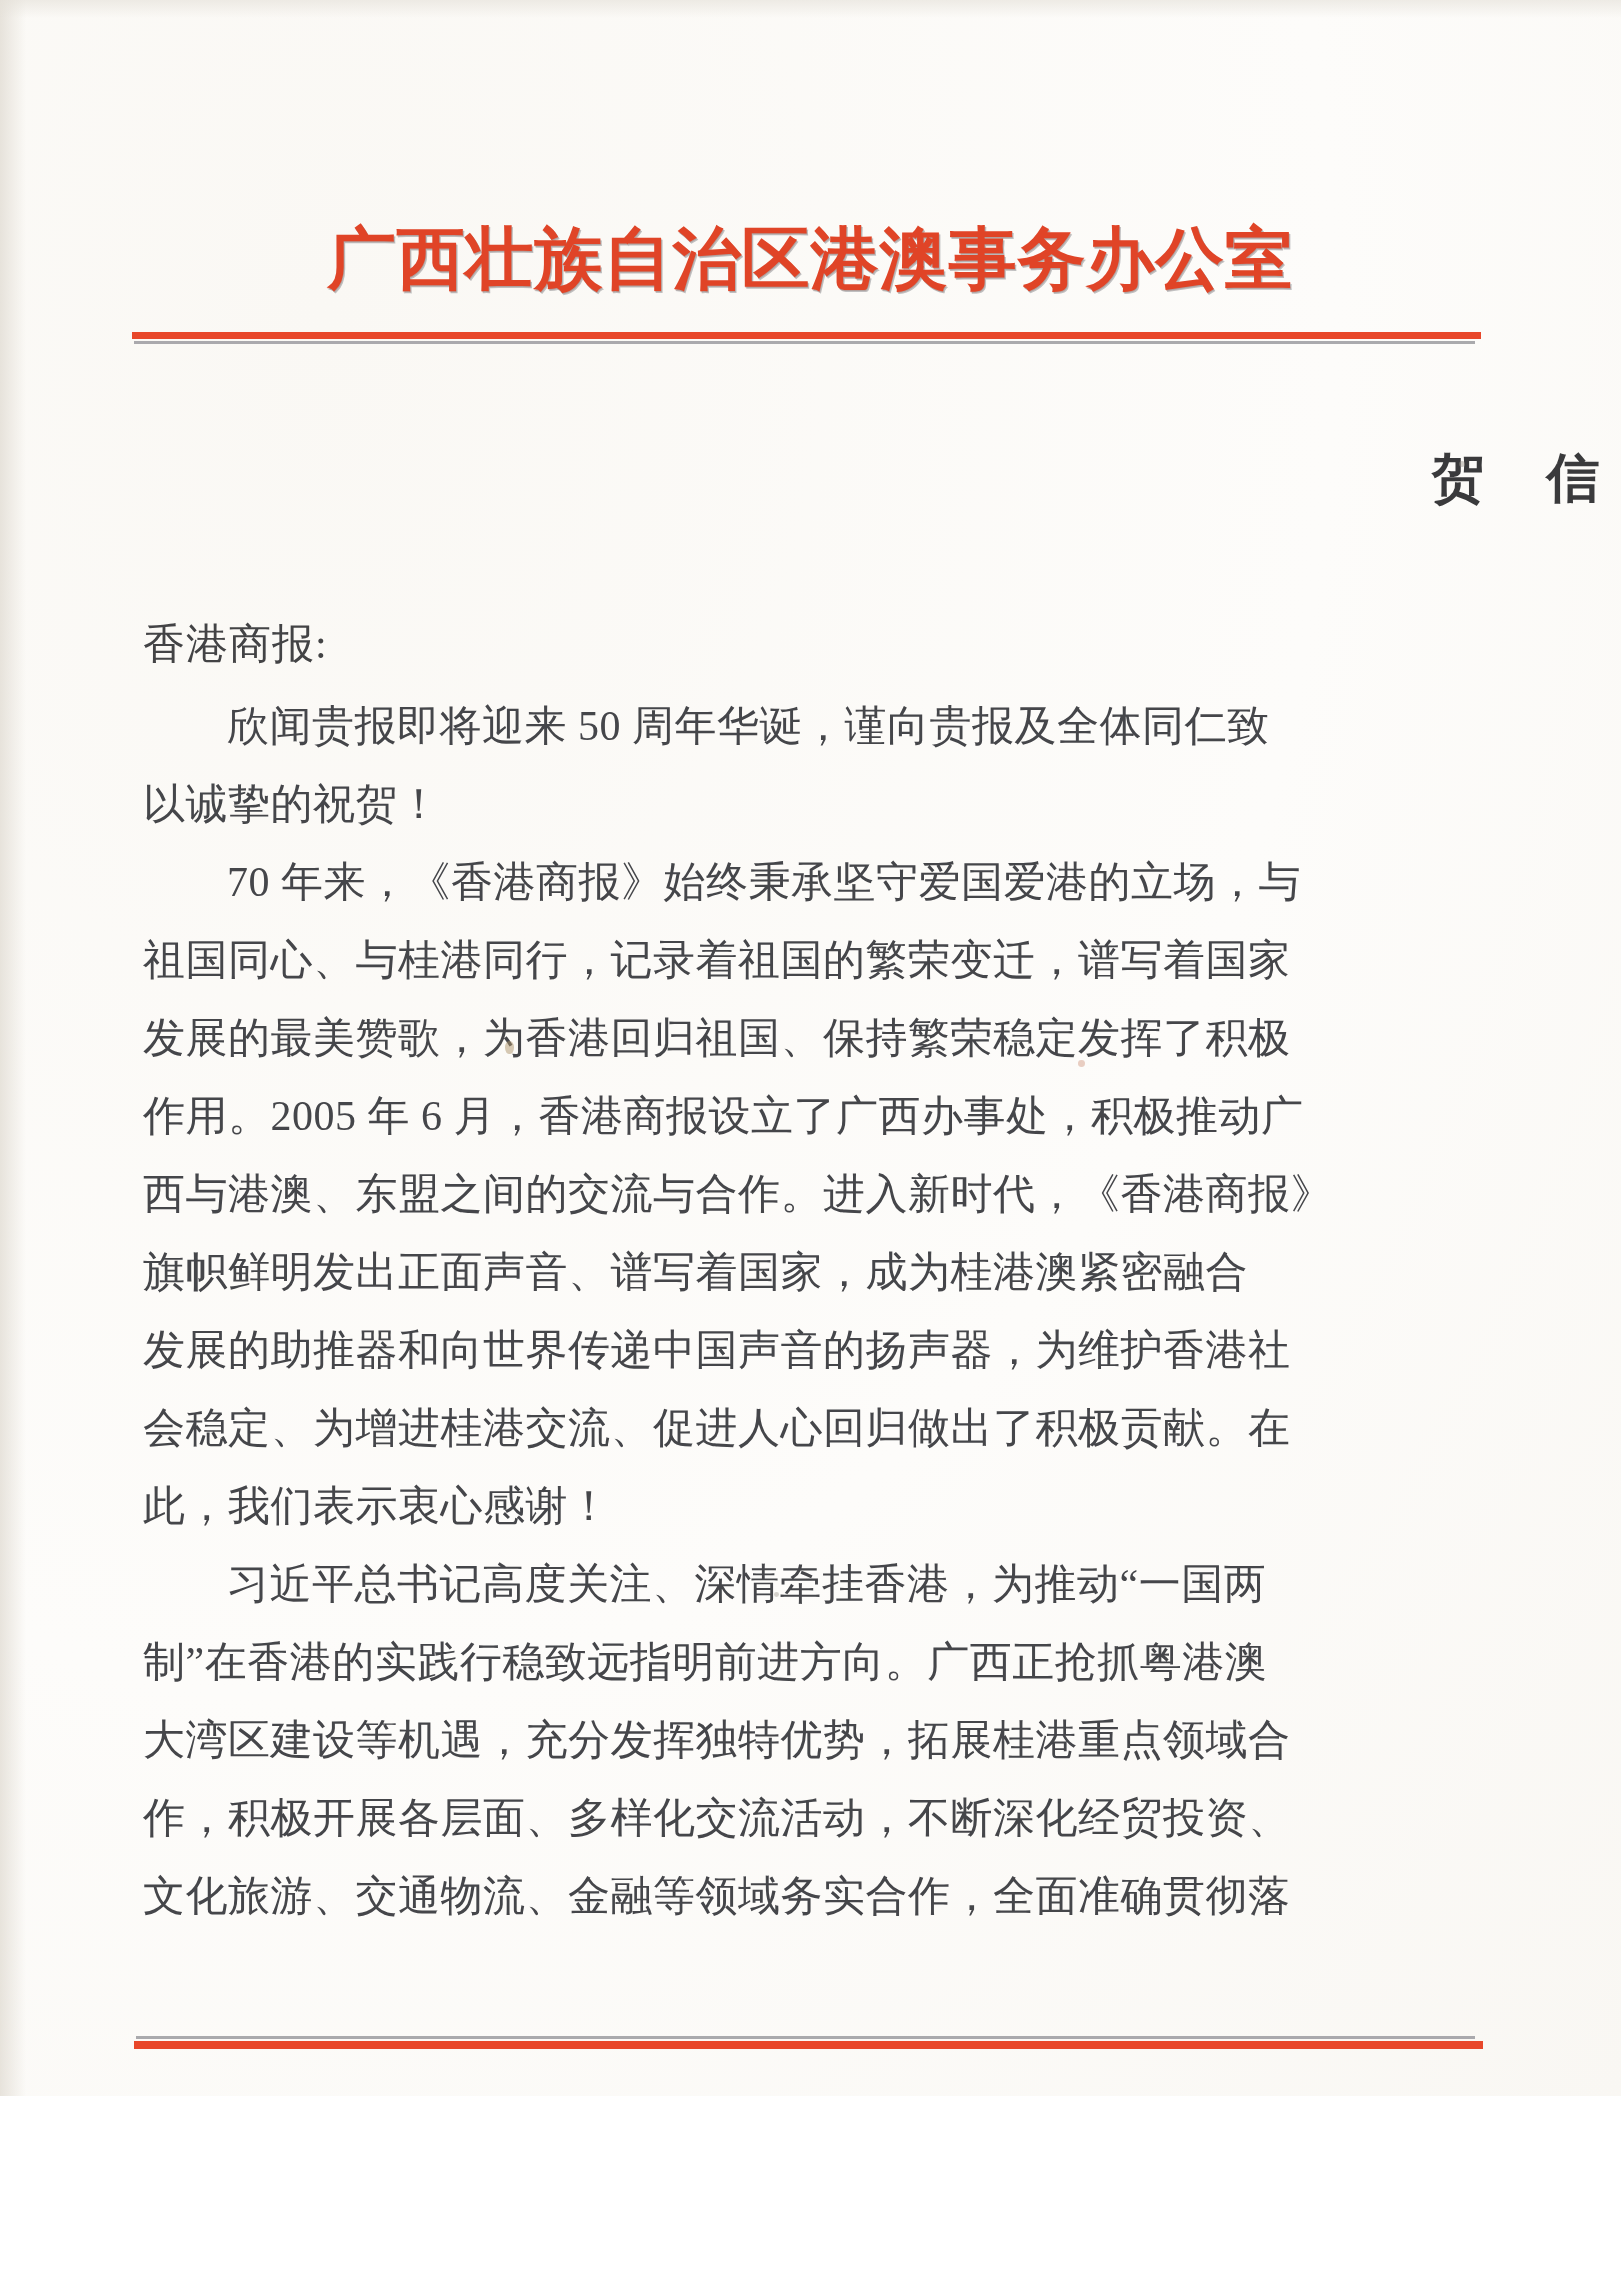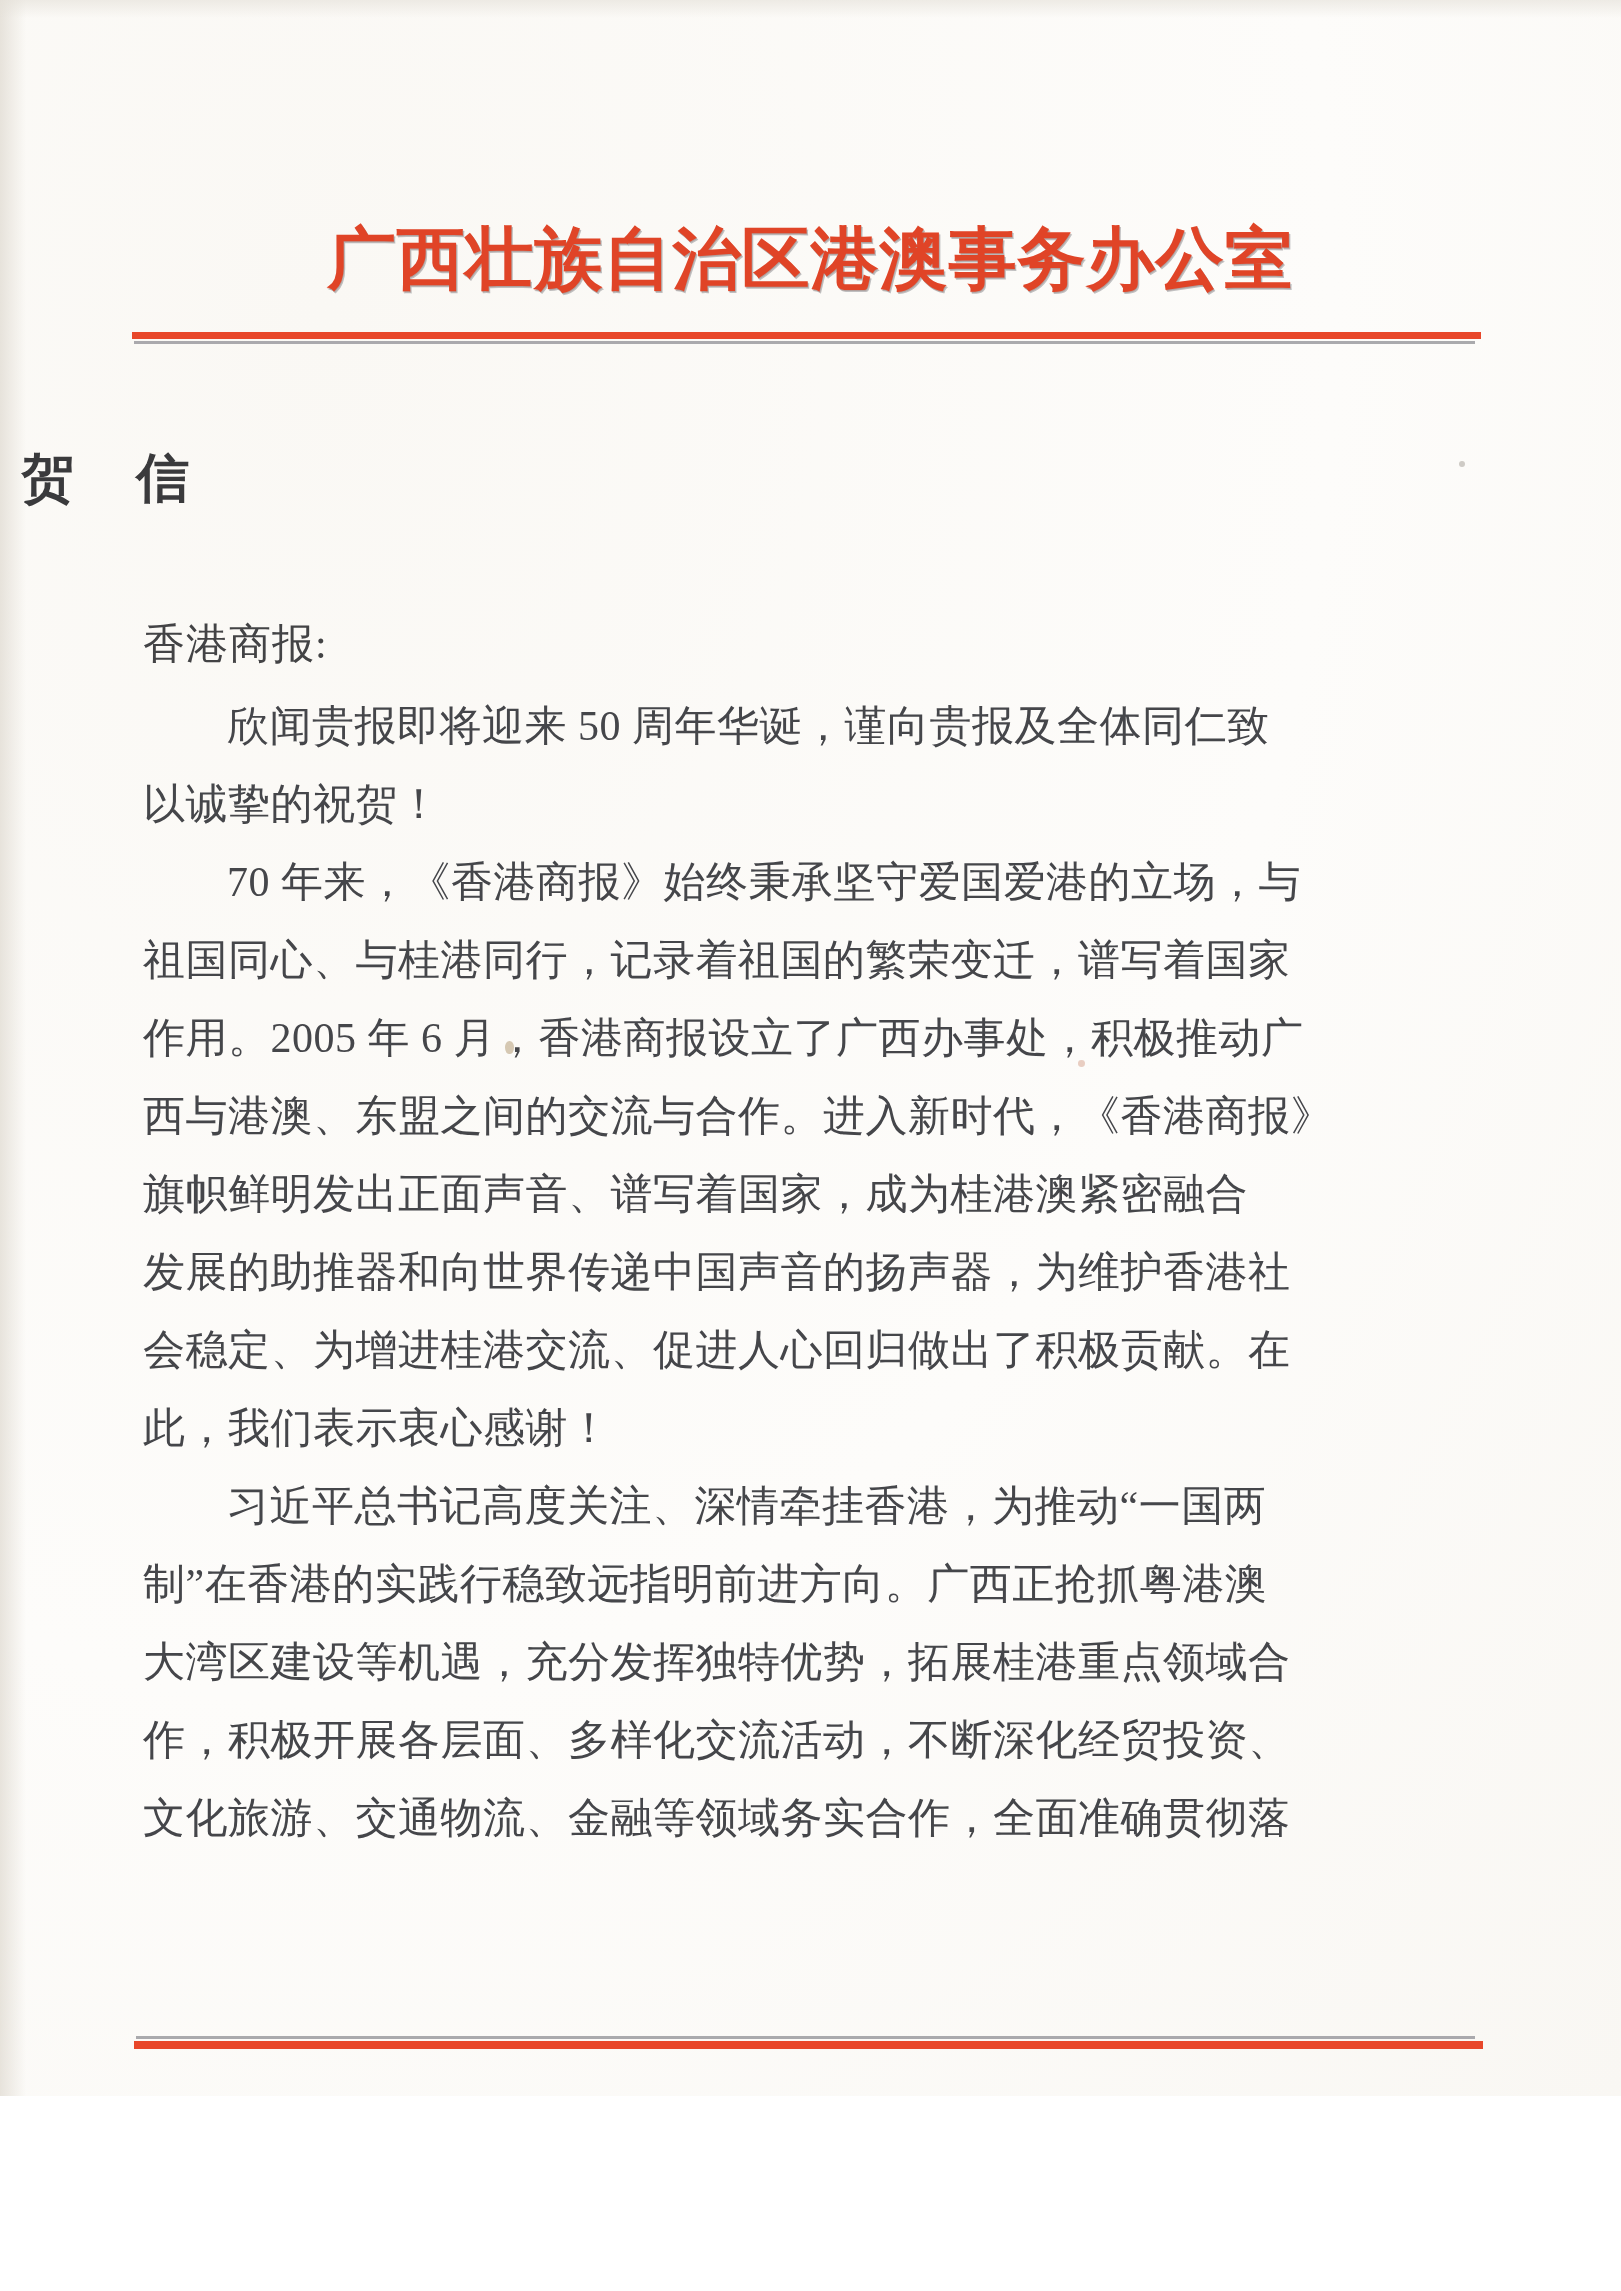--- a/index.html
+++ b/index.html
@@ -82,21 +82,21 @@
     height: 2.9px;
     background: #9b9ba0;
     opacity: 0.85;
   }
 
   
   .doc-title {
     position: absolute;
     left: 0; right: 0;
     top: 443px;
-    text-align: left;
+    text-align: right;
     font-family: "DejaVu Serif", "Liberation Serif", serif;
     font-weight: bold;
     font-size: 53px;
     letter-spacing: 21.6px;
     text-indent: 21.6px;
     color: #3a3a3c;
   }
 
   
   .body-block {
@@ -186,20 +186,21 @@
     <p class="salutation">香港商报:</p>
 
     <p class="para">
       <span class="line indent">欣闻贵报即将迎来 50 周年华诞，谨向贵报及全体同仁致</span>
       <span class="line">以诚挚的祝贺！</span>
     </p>
 
     <p class="para">
       <span class="line indent">70 年来，《香港商报》始终秉承坚守爱国爱港的立场，与</span>
       <span class="line">祖国同心、与桂港同行，记录着祖国的繁荣变迁，谱写着国家</span>
+      <span class="line">发展的最美赞歌，为香港回归祖国、保持繁荣稳定发挥了积极</span>
       <span class="line">作用。2005 年 6 月，香港商报设立了广西办事处，积极推动广</span>
       <span class="line">西与港澳、东盟之间的交流与合作。进入新时代，《香港商报》</span>
       <span class="line">旗帜鲜明发出正面声音、谱写着国家，成为桂港澳紧密融合</span>
       <span class="line">发展的助推器和向世界传递中国声音的扬声器，为维护香港社</span>
       <span class="line">会稳定、为增进桂港交流、促进人心回归做出了积极贡献。在</span>
       <span class="line">此，我们表示衷心感谢！</span>
     </p>
 
     <p class="para">
       <span class="line indent">习近平总书记高度关注、深情牵挂香港，为推动“一国两</span>

